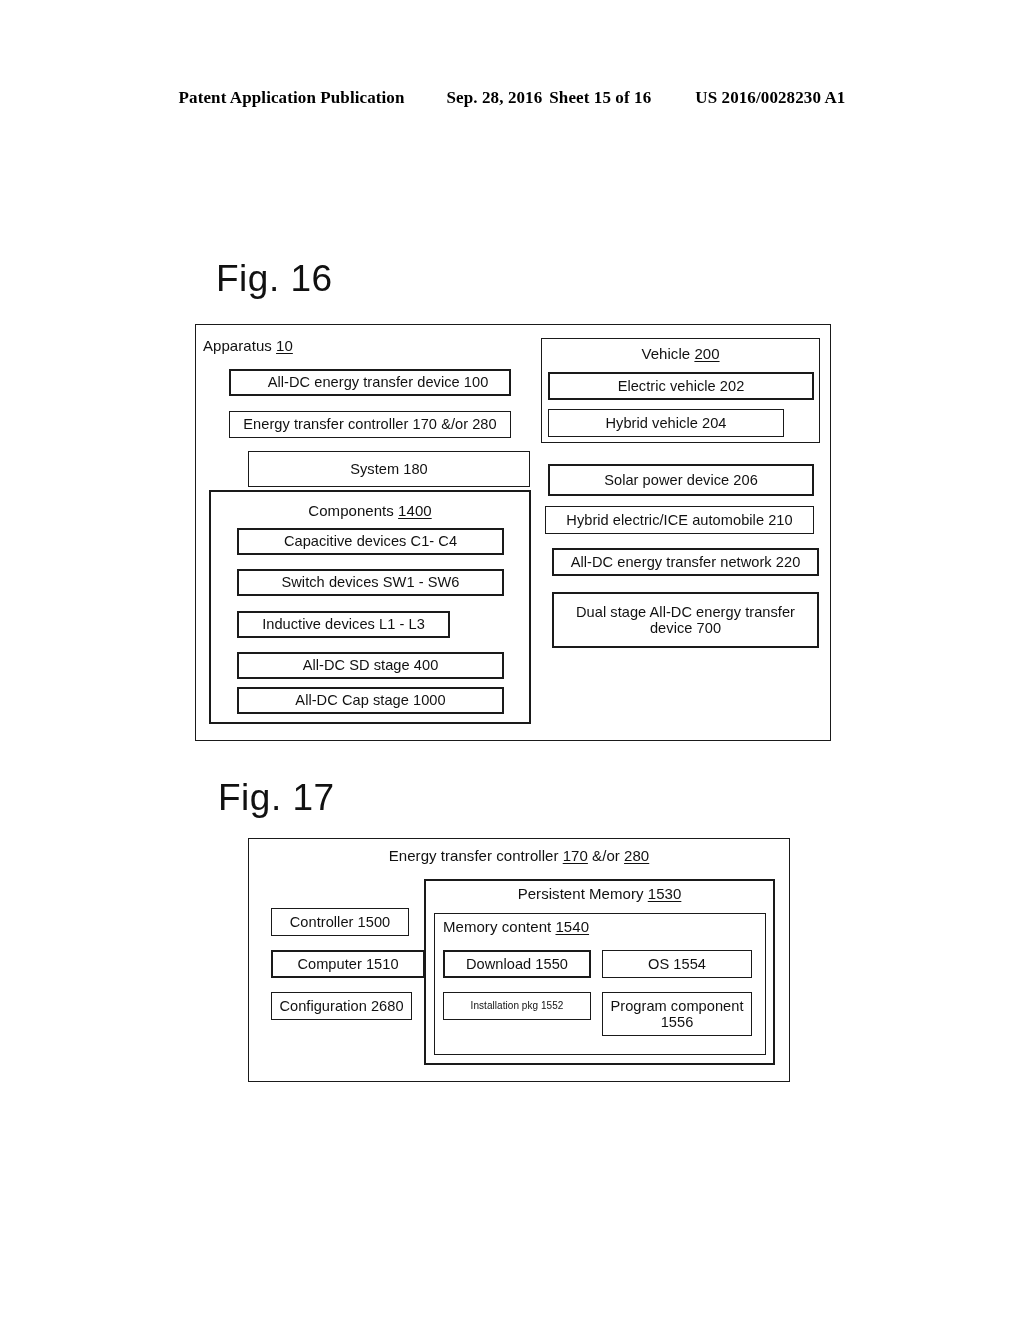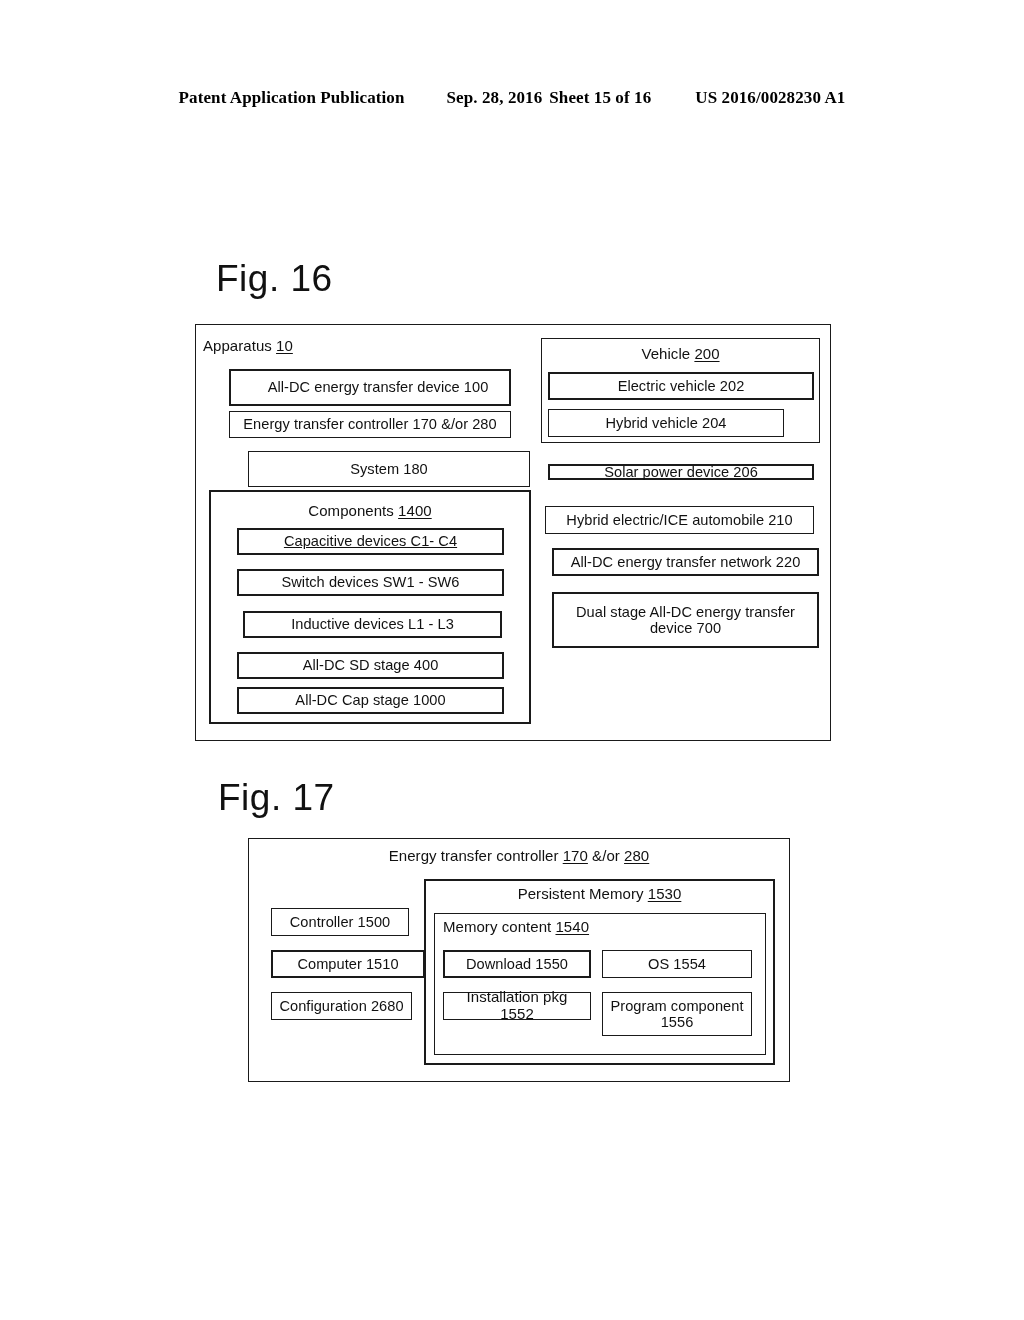--- a/index.html
+++ b/index.html
@@ -87,39 +87,39 @@
   .cap.centred {
     text-align: center;
   }
   .u { text-decoration: underline; text-underline-offset: 1.5px; }
 
   
   #fig16-outer { left: 195px; top: 324px; width: 636px; height: 417px; }
 
   #apparatus-caption { left: 203px; top: 337px; }
 
-  #box-alldc-device      { left: 229px; top: 369px; width: 282px; height: 37px; padding-left: 20px; }
+  #box-alldc-device      { left: 229px; top: 369px; width: 282px; height: 27px; padding-left: 20px; }
   #box-etc-170-280       { left: 229px; top: 411px; width: 282px; height: 27px; }
   #box-system-180        { left: 229px; top: 451px; width: 282px; height: 36px; margin-left: 19px; }
 
   #components-group      { left: 209px; top: 490px; width: 322px; height: 234px; }
   #components-caption    { left: 209px; top: 502px; width: 322px; }
 
-  #box-capacitive        { left: 237px; top: 528px; width: 267px; height: 27px; text-decoration: underline; }
+  #box-capacitive        { left: 237px; top: 528px; width: 267px; height: 27px; }
   #box-switch            { left: 237px; top: 569px; width: 267px; height: 27px; }
-  #box-inductive         { left: 237px; top: 611px; width: 259px; height: 27px; margin-left: 6px; }
+  #box-inductive         { left: 237px; top: 611px; width: 213px; height: 27px; }
   #box-sd-stage          { left: 237px; top: 652px; width: 267px; height: 27px; }
   #box-cap-stage         { left: 237px; top: 687px; width: 267px; height: 27px; }
 
   #vehicle-group         { left: 541px; top: 338px; width: 279px; height: 105px; }
   #vehicle-caption       { left: 541px; top: 345px; width: 279px; }
   #box-electric-vehicle  { left: 548px; top: 372px; width: 266px; height: 28px; }
   #box-hybrid-vehicle    { left: 548px; top: 409px; width: 236px; height: 28px; }
 
-  #box-solar             { left: 548px; top: 464px; width: 266px; height: 16px; }
+  #box-solar             { left: 548px; top: 464px; width: 266px; height: 32px; }
   #box-hybrid-ice        { left: 545px; top: 506px; width: 269px; height: 28px; }
   #box-network-220       { left: 552px; top: 548px; width: 267px; height: 28px; }
   #box-dual-stage        { left: 552px; top: 592px; width: 267px; height: 56px; }
 
   
   #fig17-outer  { left: 248px; top: 838px; width: 542px; height: 244px; }
   #fig17-caption { left: 248px; top: 847px; width: 542px; }
 
   #box-controller-1500     { left: 271px; top: 908px; width: 138px; height: 28px; }
   #box-computer-1510       { left: 271px; top: 950px; width: 154px; height: 28px; }
@@ -129,21 +129,21 @@
   #persistent-memory-caption { left: 424px; top: 885px; width: 351px; }
 
   #memory-content-group    { left: 434px; top: 913px; width: 332px; height: 142px; }
   #memory-content-caption  { left: 443px; top: 918px; }
 
   #box-download-1550       { left: 443px; top: 950px; width: 148px; height: 28px; }
   #box-os-1554             { left: 602px; top: 950px; width: 150px; height: 28px; }
   #box-install-pkg-1552    { left: 443px; top: 992px; width: 148px; height: 28px; }
   #box-program-component   { left: 602px; top: 992px; width: 150px; height: 44px; }
 
-  .smalltext { font-size: 15px; }
+  .smalltext { font-size: 10px; }
 </style>
 </head>
 <body>
 
 <div class="pub-header">
   <span class="seg-title">Patent Application Publication</span>
   <span class="seg-date">Sep. 28, 2016</span>
   <span class="seg-sheet">Sheet 15 of 16</span>
   <span class="seg-num">US 2016/0028230 A1</span>
 </div>

